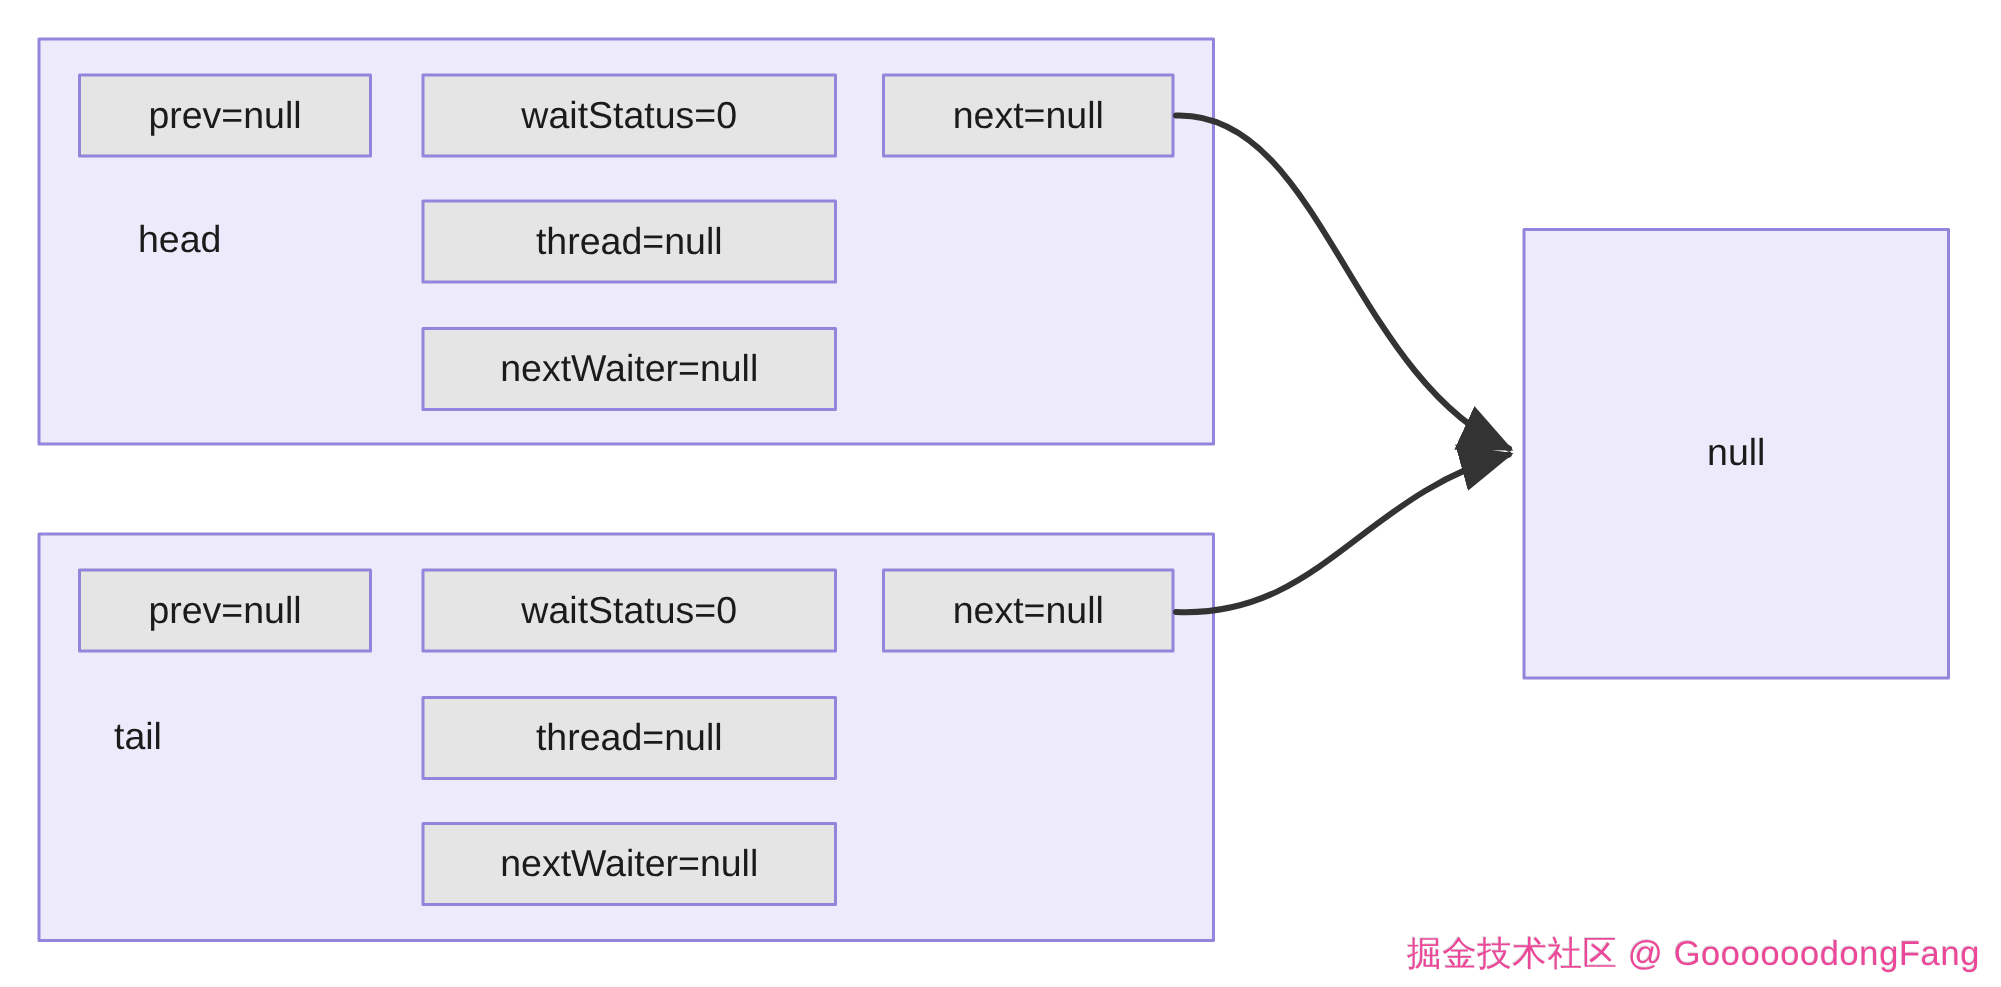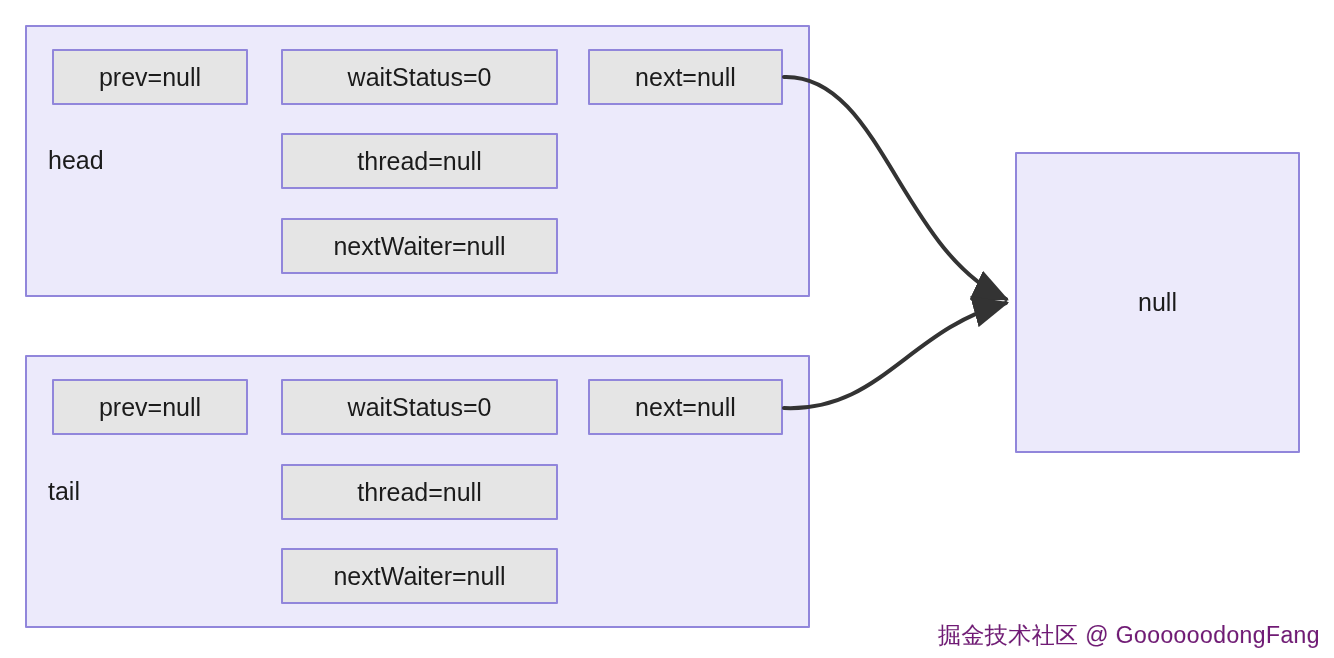--- a/index.html
+++ b/index.html
@@ -42,20 +42,21 @@
     white-space: nowrap;
   }
 
   
   .node-label {
     position: absolute;
     color: #1b1b1b;
     font-size: 25px;
     line-height: 1;
     white-space: nowrap;
+    margin-left: 44px;
   }
 
   
   .null-box {
     position: absolute;
     background: #ECEAFB;
     border: 2.5px solid #9186DB;
     border-radius: 1px;
     display: flex;
     align-items: center;
@@ -75,21 +76,21 @@
     pointer-events: none;
   }
 
   
   .watermark {
     position: absolute;
     right: 14px;
     bottom: 8px;
     font-size: 23px;
     line-height: 1.2;
-    color: #701a75;
+    color: #ec4899;
     white-space: nowrap;
     text-shadow: 1px 1px 0 rgba(255,255,255,0.95),
                  -0.5px -0.5px 0 rgba(150,150,150,0.35);
     letter-spacing: 0.4px;
   }
 </style>
 </head>
 <body>
 
 <div id="canvas">
@@ -105,21 +106,21 @@
 
   <div class="field-box" style="left:281px; top:133px; width:277px; height:56px;">thread=null</div>
 
   <div class="field-box" style="left:281px; top:218px; width:277px; height:56px;">nextWaiter=null</div>
 
   <div class="field-box" style="left:588px; top:49px; width:195px; height:56px;">next=null</div>
 
   <div class="node-box" style="left:25px; top:355px; width:785px; height:273px;">
   </div>
 
-  <div class="node-label" style="left:48px; top:479px;">tail</div>
+  <div class="node-label" style="left:32px; top:479px;">tail</div>
 
   <div class="field-box" style="left:52px; top:379px; width:196px; height:56px;">prev=null</div>
 
   <div class="field-box" style="left:281px; top:379px; width:277px; height:56px;">waitStatus=0</div>
 
   <div class="field-box" style="left:281px; top:464px; width:277px; height:56px;">thread=null</div>
 
   <div class="field-box" style="left:281px; top:548px; width:277px; height:56px;">nextWaiter=null</div>
 
   <div class="field-box" style="left:588px; top:379px; width:195px; height:56px;">next=null</div>

